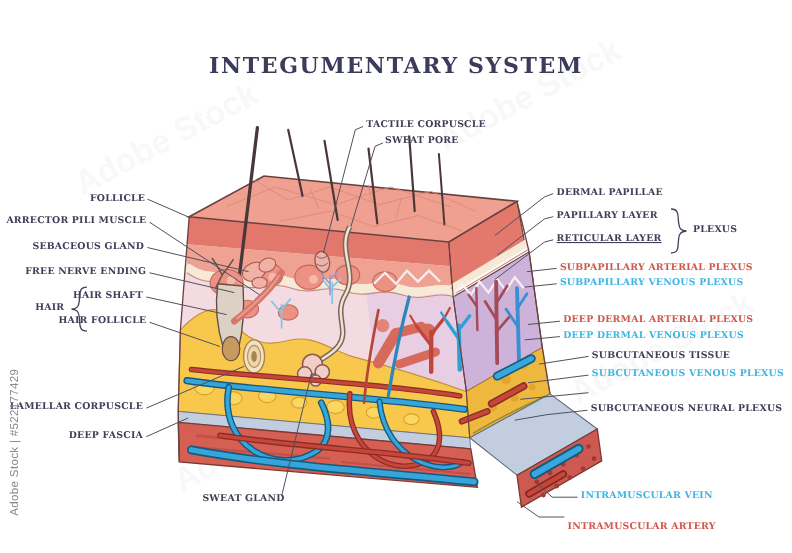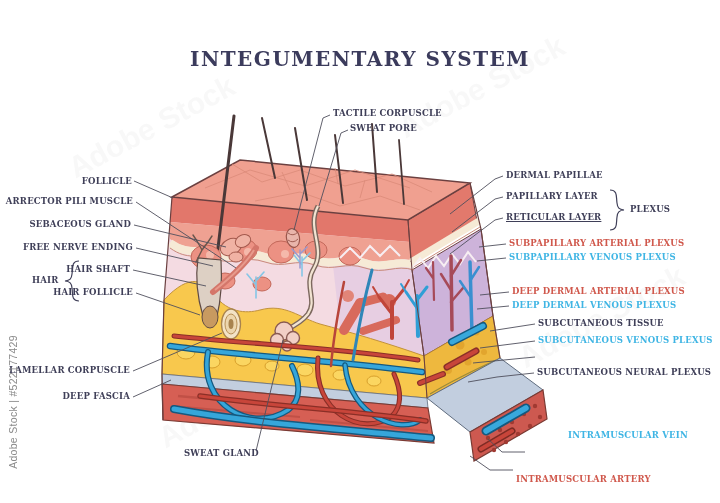--- a/index.html
+++ b/index.html
@@ -323,17 +323,17 @@
   <div class="lbl" style="left:506px; top:191px;">PAPILLARY LAYER</div>
   <div class="lbl" style="left:506px; top:212px;text-decoration:underline;">RETICULAR LAYER</div>
   <div class="lbl" style="left:630px; top:204px;">PLEXUS</div>
   <div class="lbl red" style="left:509px; top:238px;">SUBPAPILLARY ARTERIAL PLEXUS</div>
   <div class="lbl red" style="left:512px; top:286px;">DEEP DERMAL ARTERIAL PLEXUS</div>
   <div class="lbl blue" style="left:509px; top:252px;">SUBPAPILLARY VENOUS PLEXUS</div>
   <div class="lbl blue" style="left:512px; top:300px;">DEEP DERMAL VENOUS PLEXUS</div>
   <div class="lbl" style="left:538px; top:318px;">SUBCUTANEOUS TISSUE</div>
   <div class="lbl blue" style="left:538px; top:335px;">SUBCUTANEOUS VENOUS PLEXUS</div>
   <div class="lbl" style="left:537px; top:367px;">SUBCUTANEOUS NEURAL PLEXUS</div>
-  <div class="lbl blue" style="left:528px; top:430px;margin-left:40px;">INTRAMUSCULAR VEIN</div>
+  <div class="lbl blue" style="left:528px; top:446px;">INTRAMUSCULAR VEIN</div>
   <div class="lbl red" style="left:516px; top:464px;margin-top:10px;">INTRAMUSCULAR ARTERY</div>
 
   <div class="wm-side">Adobe Stock | #522177429</div>
 </div>
 
 </body></html>

